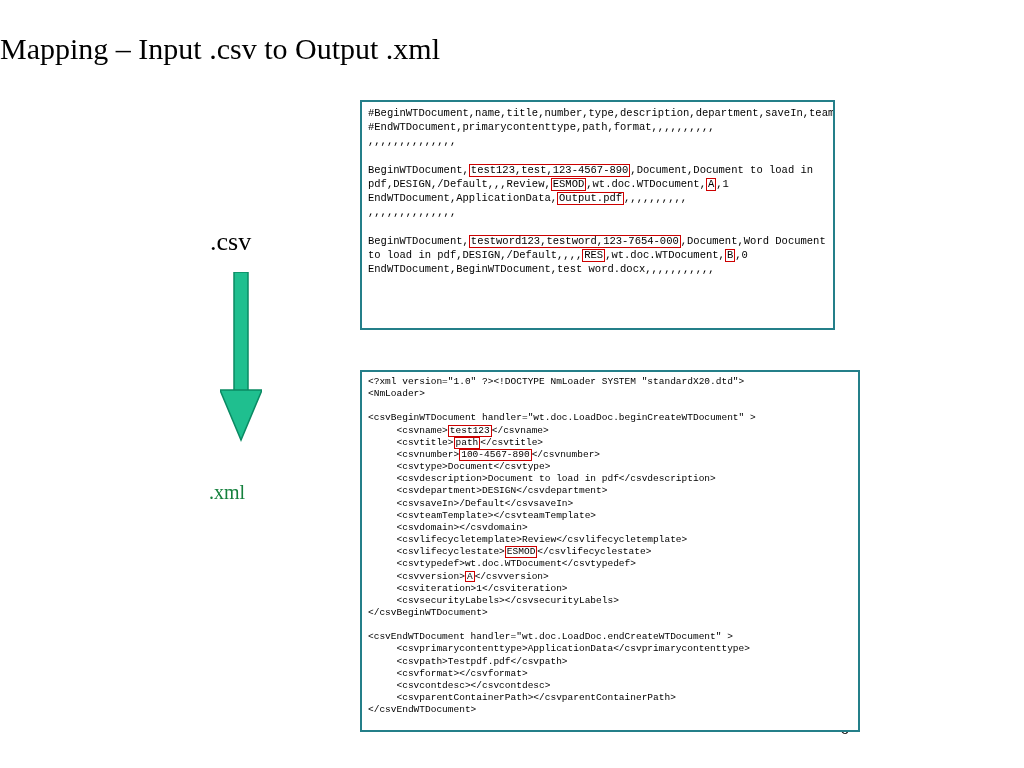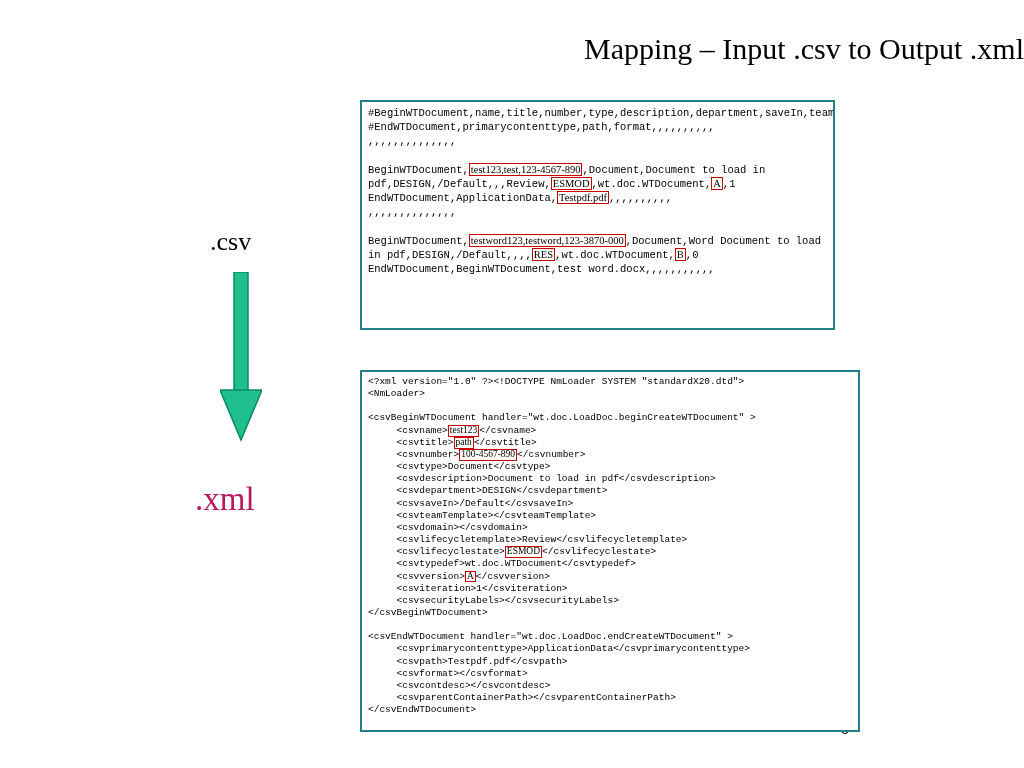--- a/index.html
+++ b/index.html
@@ -9,37 +9,37 @@
     height: 768px;
     background: #fff;
     font-family: "Times New Roman", serif;
     position: relative;
   }
   .title {
     position: absolute;
     top: 32px;
     left: 0;
     width: 1024px;
-    text-align: right;
+    text-align: left;
     font-size: 30px;
     color: #000;
   }
   .label-csv {
     position: absolute;
     top: 227px;
     left: 210px;
     font-size: 26px;
     color: #000000;
   }
   .label-xml {
     position: absolute;
     top: 481px;
-    left: 195px;
-    font-size: 33px;
-    color: #be185d;
+    left: 209px;
+    font-size: 20px;
+    color: #15803d;
   }
   .page-num {
     position: absolute;
     top: 718px;
     left: 840px;
     font-size: 18px;
     color: #000;
   }
   .arrow {
     position: absolute;
@@ -71,45 +71,44 @@
     width: 500px;
     height: 362px;
     font-size: 9.5px;
     line-height: 1.28;
   }
   .hl {
     border: 1.5px solid #c00;
     padding: 0 1px;
     display: inline-block;
     line-height: 1.05;
-    font-family: Liberation Serif, serif;
   }
 </style>
 </head>
 <body>
 
 <div class="title">Mapping – Input .csv to Output .xml</div>
 <div class="label-csv">.csv</div>
 <div class="label-xml">.xml</div>
 <div class="page-num">6</div>
 
 <svg class="arrow" width="42" height="170">
   <rect x="14" y="0" width="14" height="120" fill="#1fbf8f" stroke="#0a8a63" stroke-width="1.5"></rect>
   <polygon points="0,118 42,118 21,168" fill="#1fbf8f" stroke="#0a8a63" stroke-width="1.5"></polygon>
 </svg>
 
 <div id="csv-box" class="code-box"><span style="white-space:pre-wrap;display:inline-block;width:100%">#BeginWTDocument,name,title,number,type,description,department,saveIn,teamTemplate,domain,lifecycletemplate,lifecyclestate,typedef,version,iteration</span>
 <span>#EndWTDocument,primarycontenttype,path,format,,,,,,,,,,</span>
 <span>,,,,,,,,,,,,,,</span>
 
 <span style="white-space:pre-wrap;display:inline-block;width:100%"><span>BeginWTDocument,</span><span class="hl">test123,test,123-4567-890</span><span>,Document,Document to load in pdf,DESIGN,/Default,,,Review,</span><span class="hl">ESMOD</span><span>,wt.doc.WTDocument,</span><span class="hl">A</span><span>,1</span></span>
-<span>EndWTDocument,ApplicationData,</span><span class="hl">Testpdf.pdf</span><span>,,,,,,,,,,</span>
+<span>EndWTDocument,ApplicationData,</span><span class="hl">Output.pdf</span><span>,,,,,,,,,,</span>
 <span>,,,,,,,,,,,,,,</span>
 
-<span style="white-space:pre-wrap;display:inline-block;width:100%"><span>BeginWTDocument,</span><span class="hl">testword123,testword,123-3870-000</span><span>,Document,Word Document to load in pdf,DESIGN,/Default,,,,</span><span class="hl">RES</span><span>,wt.doc.WTDocument,</span><span class="hl">B</span><span>,0</span></span>
+<span style="white-space:pre-wrap;display:inline-block;width:100%"><span>BeginWTDocument,</span><span class="hl">testword123,testword,123-7654-000</span><span>,Document,Word Document to load in pdf,DESIGN,/Default,,,,</span><span class="hl">RES</span><span>,wt.doc.WTDocument,</span><span class="hl">B</span><span>,0</span></span>
 <span>EndWTDocument,BeginWTDocument,test word.docx,,,,,,,,,,,</span></div>
 
 <div id="xml-box" class="code-box"><span>&lt;?xml version="1.0" ?&gt;&lt;!DOCTYPE NmLoader SYSTEM "standardX20.dtd"&gt;</span>
 <span>&lt;NmLoader&gt;</span>
 
 <span>&lt;csvBeginWTDocument handler="wt.doc.LoadDoc.beginCreateWTDocument" &gt;</span>
 <span>     &lt;csvname&gt;</span><span class="hl">test123</span><span>&lt;/csvname&gt;</span>
 <span>     &lt;csvtitle&gt;</span><span class="hl">path</span><span>&lt;/csvtitle&gt;</span>
 <span>     &lt;csvnumber&gt;</span><span class="hl">100-4567-890</span><span>&lt;/csvnumber&gt;</span>
 <span>     &lt;csvtype&gt;Document&lt;/csvtype&gt;</span>

